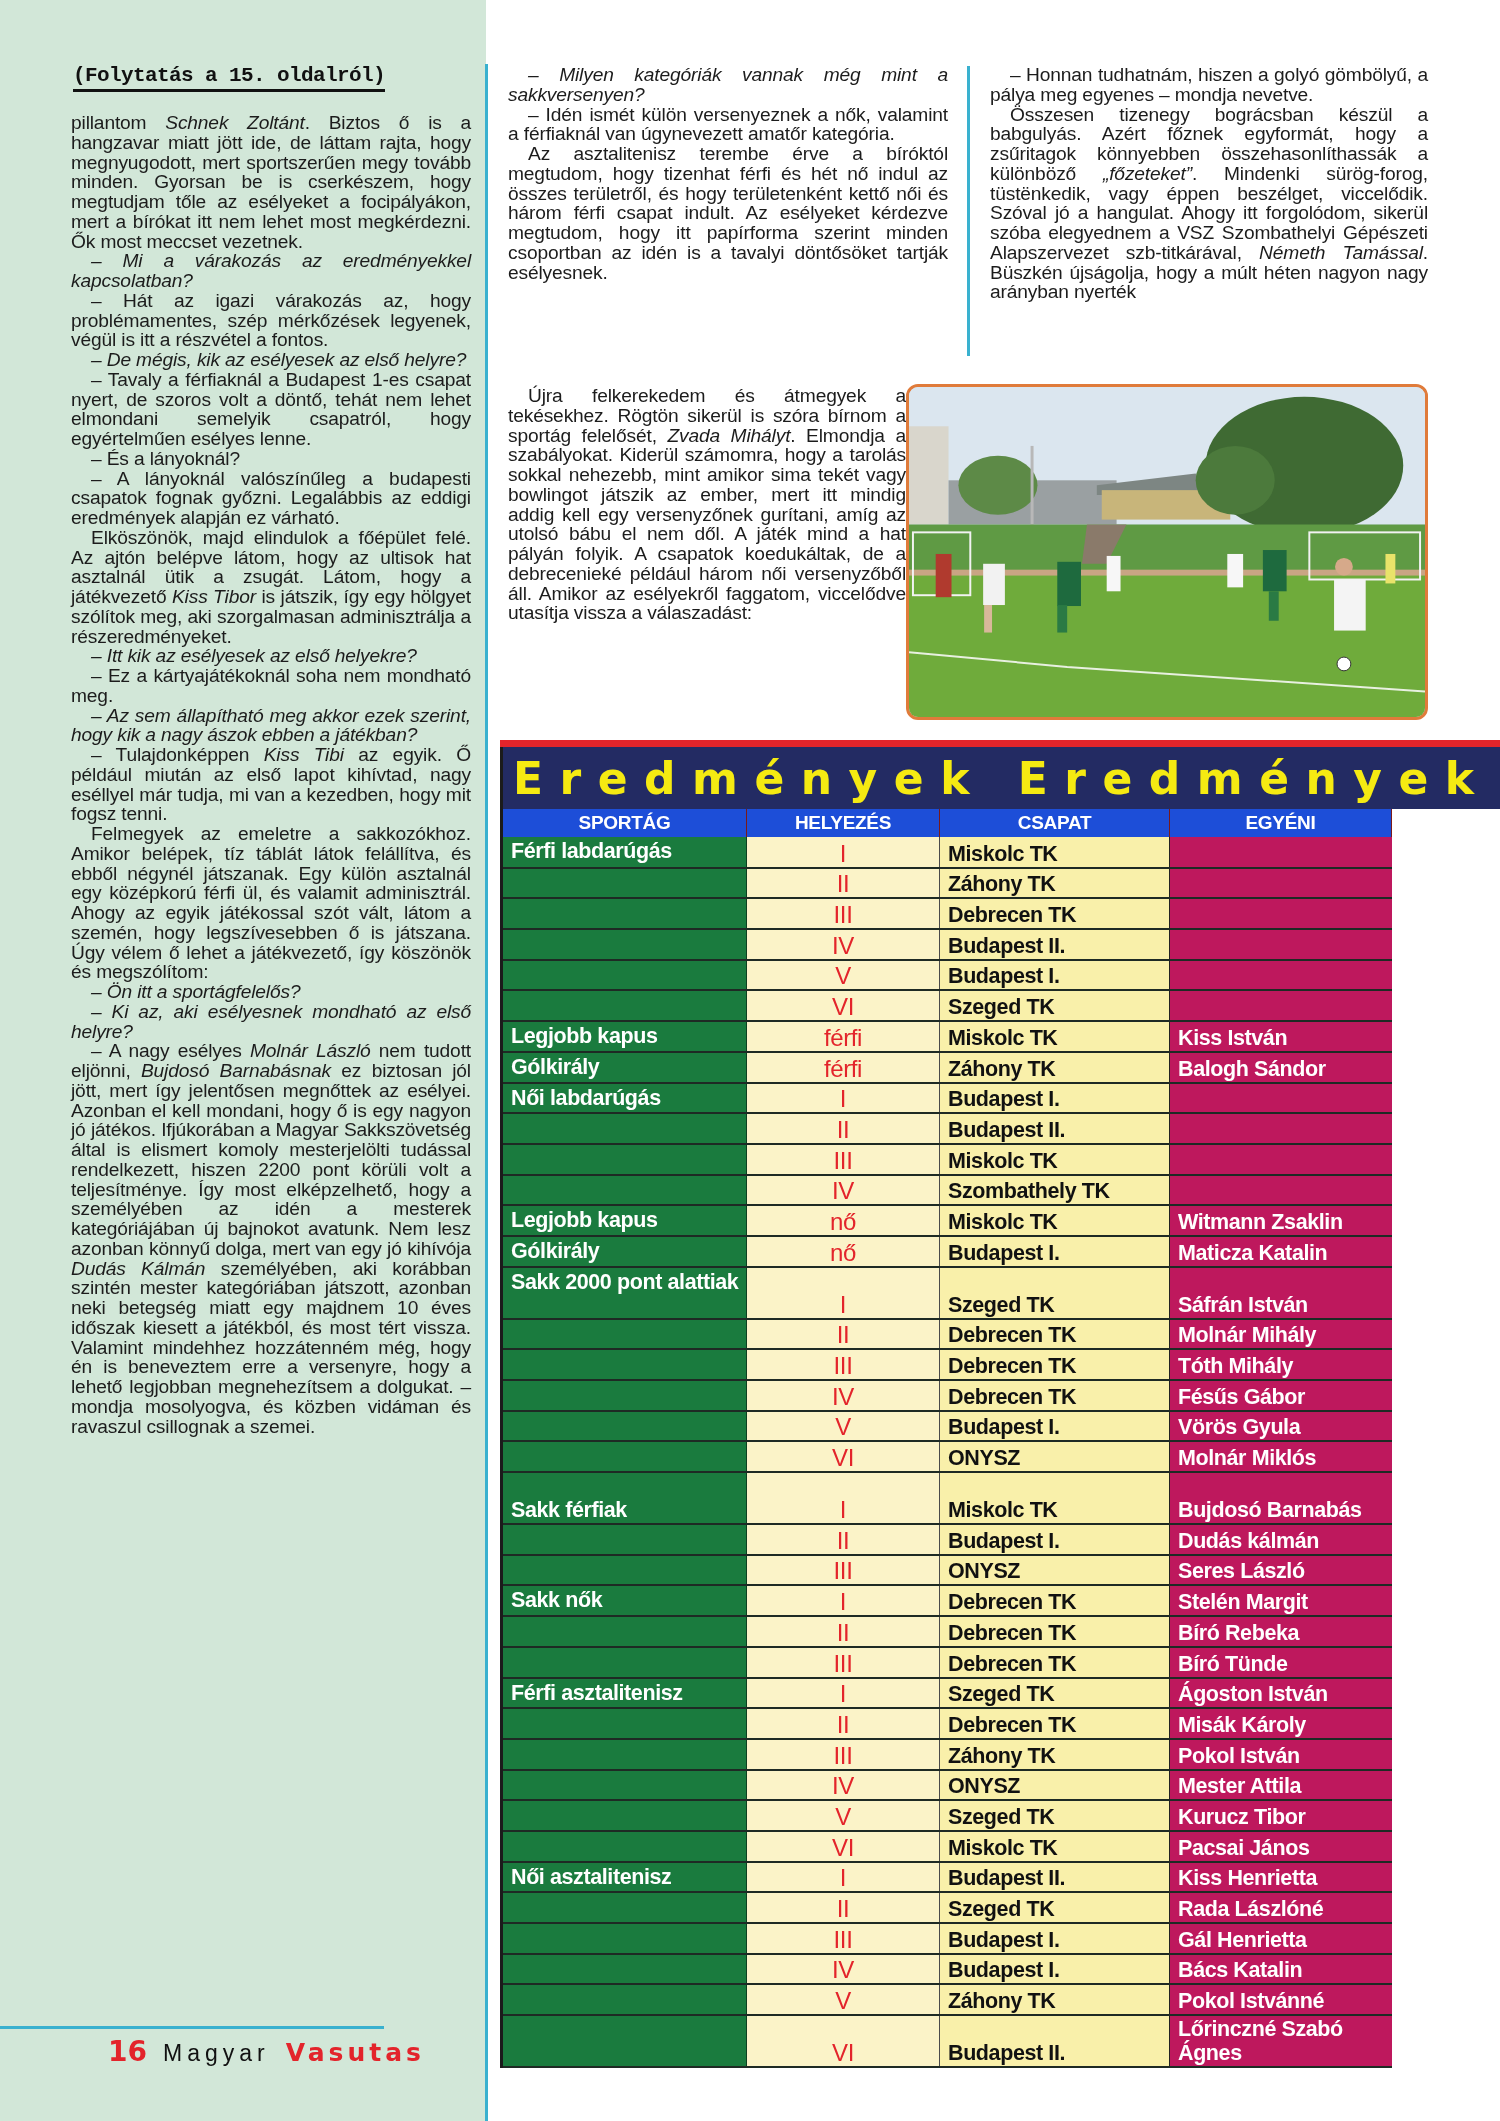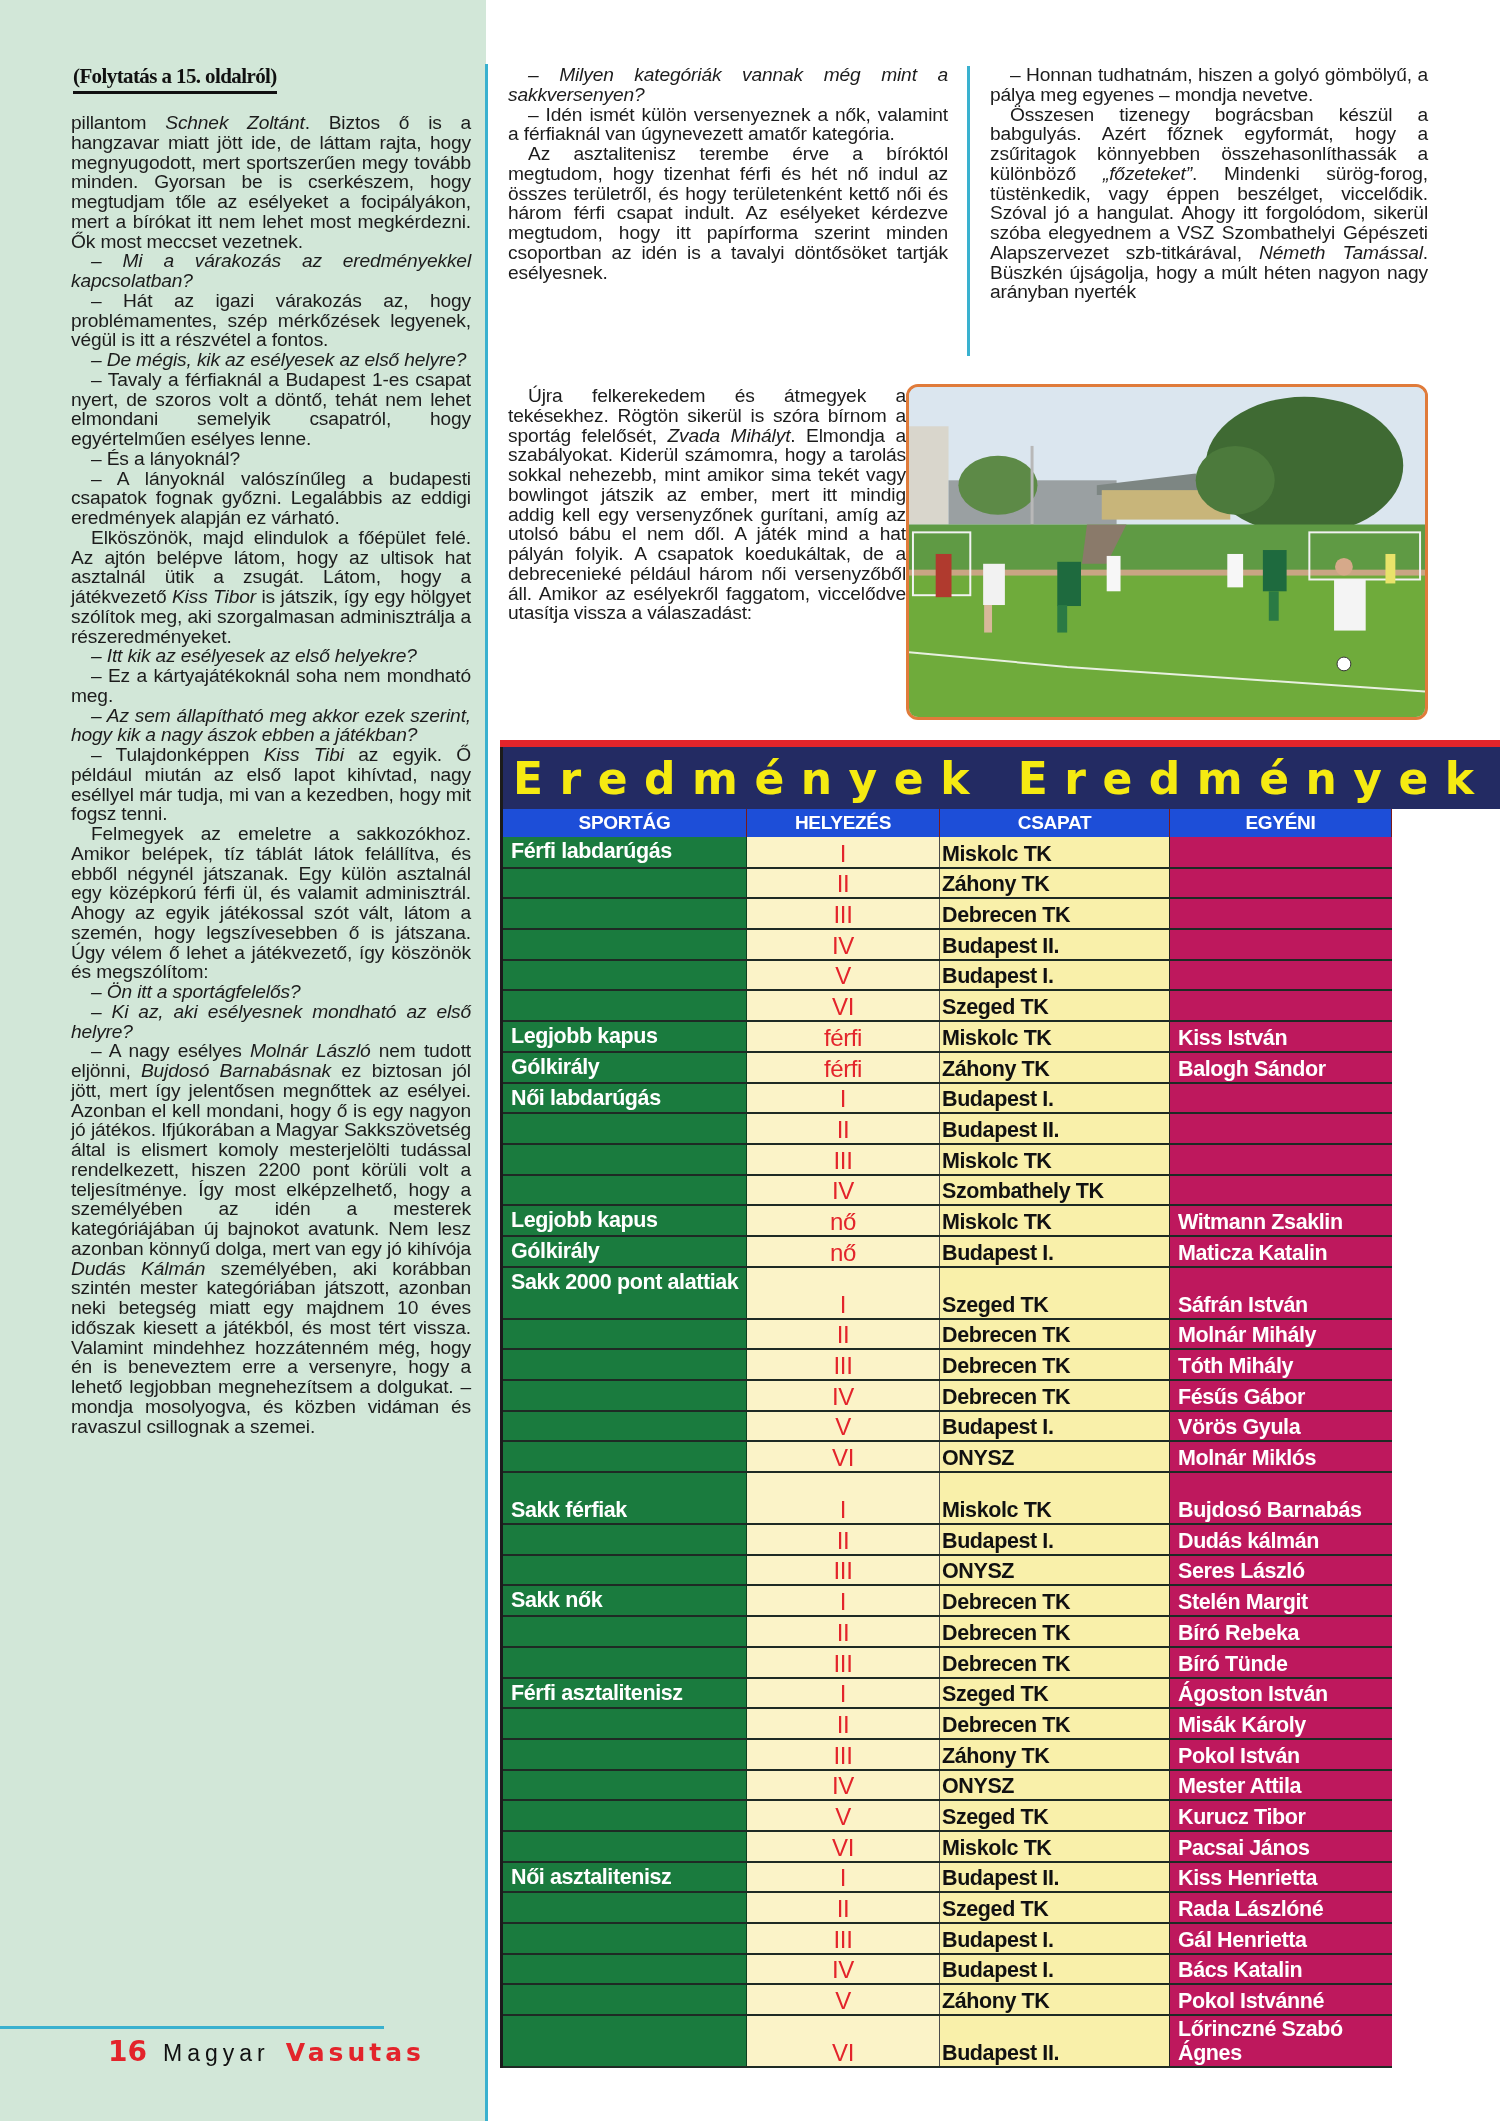--- a/index.html
+++ b/index.html
@@ -14,21 +14,21 @@
   .col p { text-indent: 20px; }
   .col p.noindent { text-indent: 0; }
   .col .q { font-style: italic; }
   .col i { font-style: italic; }
 
   .col-left { left: 71px; top: 113px; width: 400px; }
   .col-mid { left: 508px; top: 65px; width: 440px; }
   .col-mid-2 { left: 508px; top: 386px; width: 398px; }
   .col-right { left: 990px; top: 65px; width: 438px; }
 
-  .continued { position: absolute; left: 73px; top: 64px; font-family: Liberation Serif, serif; font-weight: bold; font-size: 21px; color: #111; border-bottom: 3px solid #111; padding-bottom: 2px; letter-spacing: -0.6px; }
+  .continued { position: absolute; left: 73px; top: 64px; font-family: Liberation Mono, monospace; font-weight: bold; font-size: 21px; color: #111; border-bottom: 3px solid #111; padding-bottom: 2px; letter-spacing: -0.6px; }
 
   .footer-rule { position: absolute; left: 0; top: 2026px; width: 384px; height: 3px; background: #3ab1cf; }
   .footer { position: absolute; left: 72px; top: 2035px; font-size: 25px; display: flex; align-items: baseline; gap: 16px; margin-left: 36px; }
   .footer .page-no { color: #e3242b; font-weight: bold; font-size: 28px; font-family: "DejaVu Sans", sans-serif; }
   .footer .mag1 { color: #111; letter-spacing: 5px; font-size: 23px; }
   .footer .mag2 { color: #e3242b; font-weight: bold; letter-spacing: 4px; font-size: 25px; font-family: "DejaVu Sans", sans-serif; }
 
   .photo { position: absolute; left: 906px; top: 384px; width: 522px; height: 336px; border: 3px solid #e07b3a; border-radius: 12px; overflow: hidden; background: #cfe0ee; }
   .photo svg { display: block; width: 100%; height: 100%; }
 
@@ -36,21 +36,21 @@
   .results-topline { height: 7px; background: #e3242b; width: 1000px; }
   .results-banner { height: 62px; background: #232b63; width: 1000px; display: flex; align-items: center; padding-left: 10px; border-left: 3px solid #1b1b1b; }
   .results-banner span { font-family: "DejaVu Sans", sans-serif; font-weight: bold; color: #f5ea12; font-size: 44px; letter-spacing: 16.5px; white-space: nowrap; }
 
   table.res { border-collapse: collapse; table-layout: fixed; width: 890px; border-left: 3px solid #1b1b1b; }
   table.res col.c1 { width: 245px; } table.res col.c2 { width: 193px; } table.res col.c3 { width: 230px; } table.res col.c4 { width: 222px; }
   table.res th { background: #1d4ed8; color: #fff; font-size: 19px; height: 28px; font-weight: bold; letter-spacing: -0.3px; border-right: 1px solid #7a1a1a; text-align: center; }
   table.res td { height: 30.7px; font-weight: bold; font-size: 21.5px; letter-spacing: -0.4px; border-bottom: 2px solid #1e2a24; vertical-align: bottom; padding-bottom: 1px; line-height: 24px; }
   table.res td.sport { background: #1a7b3e; color: #fff; padding-left: 8px; border-right: 1px solid #0d3f20; vertical-align: top; padding-top: 2px; }
   table.res td.place { background: #fbf3c8; color: #e3242b; text-align: center; font-weight: normal; font-size: 24px; font-family: "Liberation Sans", sans-serif; border-right: 1px solid #4a4a4a; }
-  table.res td.team { background: #f9f0aa; color: #111; padding-left: 2px; border-right: 1px solid #222; }
+  table.res td.team { background: #f9f0aa; color: #111; padding-left: 8px; border-right: 1px solid #222; }
   table.res td.indiv { background: #be185d; color: #fff; padding-left: 8px; }
   table.res tr.tall td { height: 52px; }
 </style>
 </head>
 <body>
 
 <div class="left-panel"></div>
 <div class="gutter-line-1"></div>
 <div class="gutter-line-2"></div>
 

